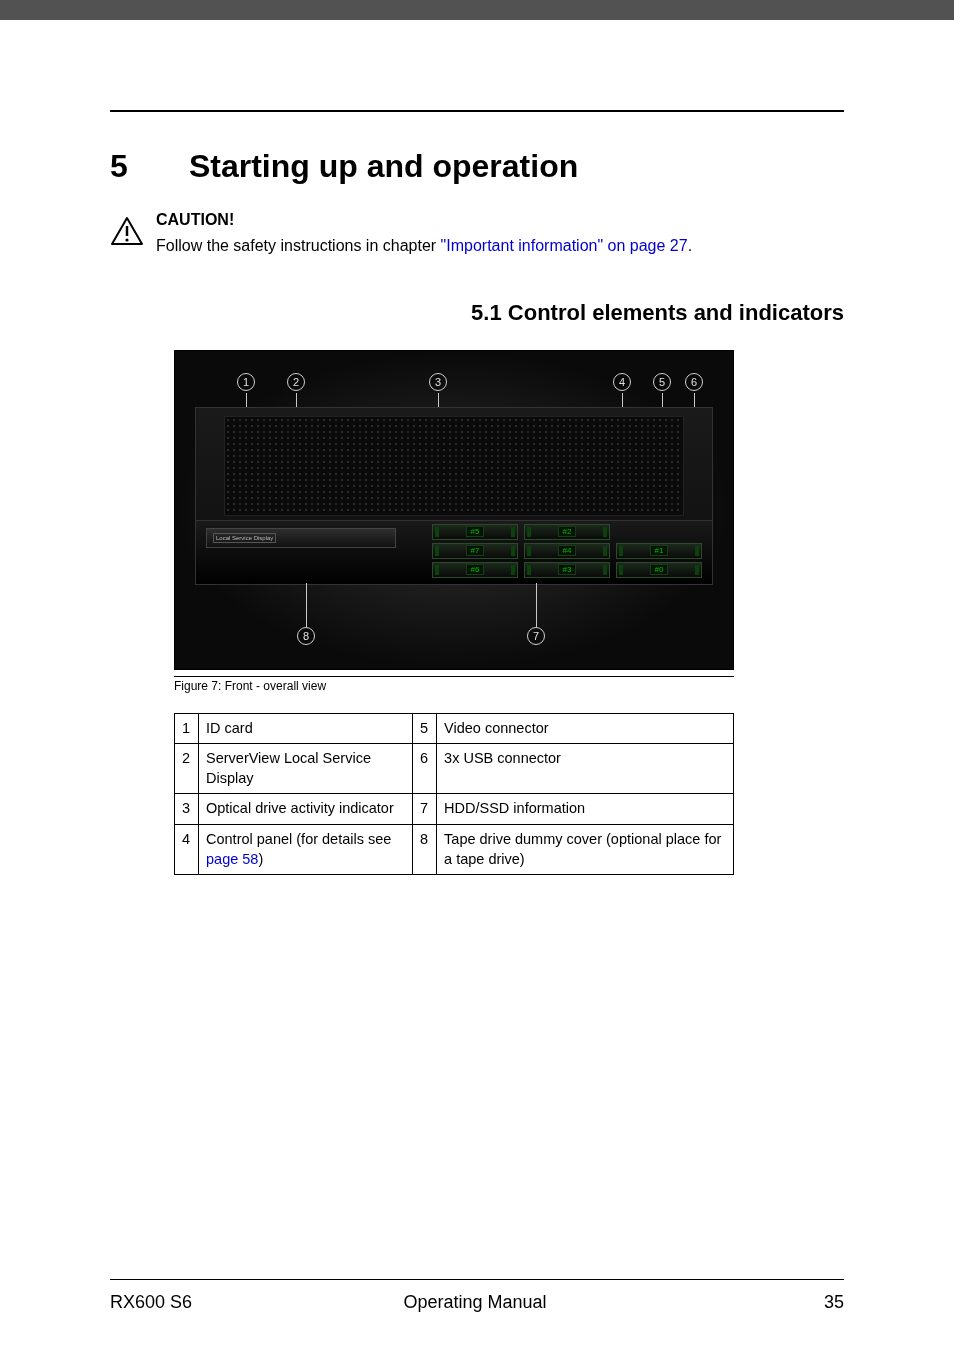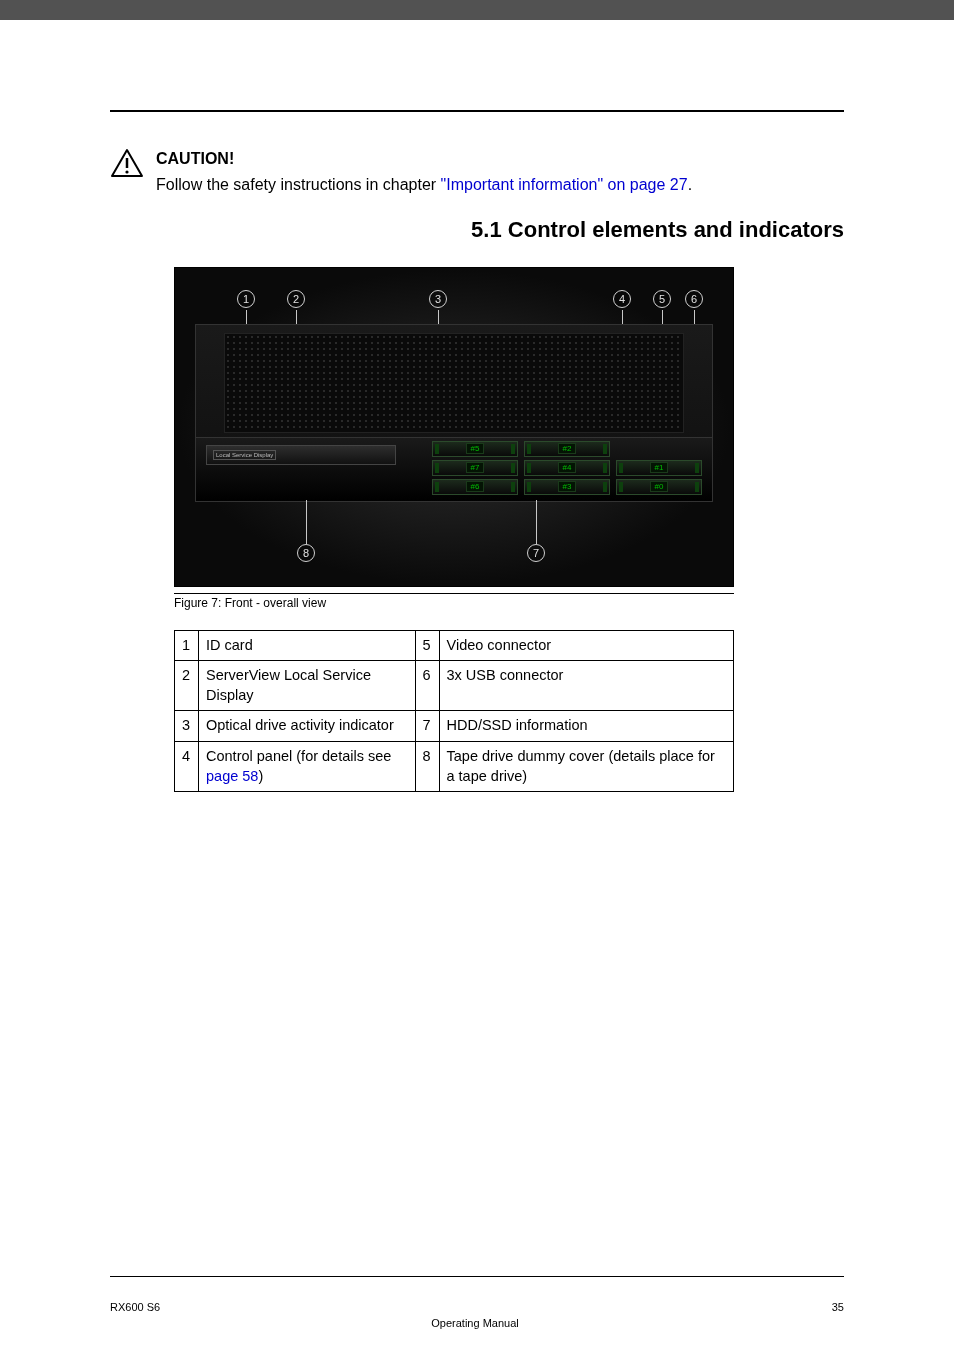--- a/index.html
+++ b/index.html
@@ -22,23 +22,23 @@
     margin-bottom: 36px;
   }
   h1.chapter {
     font-size: 32px;
     font-weight: bold;
     margin-bottom: 24px;
   }
   h1.chapter .num { display: inline-block; width: 70px; }
   .caution-block {
     display: flex;
-    align-items: flex-start;
+    align-items: center;
     gap: 12px;
-    margin-bottom: 20px;
+    margin-bottom: 42px;
   }
   .caution-text { font-size: 16px; line-height: 1.4; }
   .caution-text .label { font-weight: bold; display: block; margin-bottom: 4px; }
   .link { color: #0000d0; }
   h2.section {
     font-size: 22px;
     font-weight: bold;
     margin: 20px 0 24px 0;
     text-align: right;
   }
@@ -190,33 +190,37 @@
     line-height: 1.35;
   }
   table.desc td.n { width: 24px; }
   table.desc td.n2 { width: 24px; }
   .footer {
     position: absolute;
     bottom: 58px;
     left: 110px;
     right: 110px;
     border-top: 1px solid #000;
-    padding-top: 24px;
-    font-size: 11px;
+    padding-top: 12px;
+    font-size: 18px;
     display: flex;
     justify-content: space-between;
   }
-  .footer .c { position: absolute; left: 0; right: 4px; text-align: center; margin-top: 16px; }
+  .footer .c { position: absolute; left: 0; right: 4px; text-align: center; }
 </style>
 </head>
 <body>
 
 <div class="page">
   <div class="rule-top"></div>
 
+  <h1 class="chapter">
+    <span class="num">5</span>
+    <span>Starting up and operation</span>
+  </h1>
 
   <div class="caution-block">
     <span>
       <svg width="34" height="30" viewBox="0 0 34 30">
         <polygon points="17,2 32,28 2,28" fill="none" stroke="#000" stroke-width="2" stroke-linejoin="round"></polygon>
         <line x1="17" y1="10" x2="17" y2="20" stroke="#000" stroke-width="2.5"></line>
         <circle cx="17" cy="24" r="1.6" fill="#000"></circle>
       </svg>
     </span>
     <div class="caution-text">
@@ -328,21 +332,21 @@
       <td>Optical drive activity indicator</td>
       <td class="n2">7</td>
       <td>HDD/SSD information</td>
     </tr>
     <tr>
       <td class="n">4</td>
       <td>
         <span>Control panel (for details see </span><span class="link">page 58</span><span>)</span>
       </td>
       <td class="n2">8</td>
-      <td>Tape drive dummy cover (details place for a tape drive)</td>
+      <td>Tape drive dummy cover (optional place for a tape drive)</td>
     </tr>
   </tbody>
     </table>
 
   <div class="footer">
     <span>RX600 S6</span>
     <span class="c">Operating Manual</span>
     <span>35</span>
   </div>
 </div>

